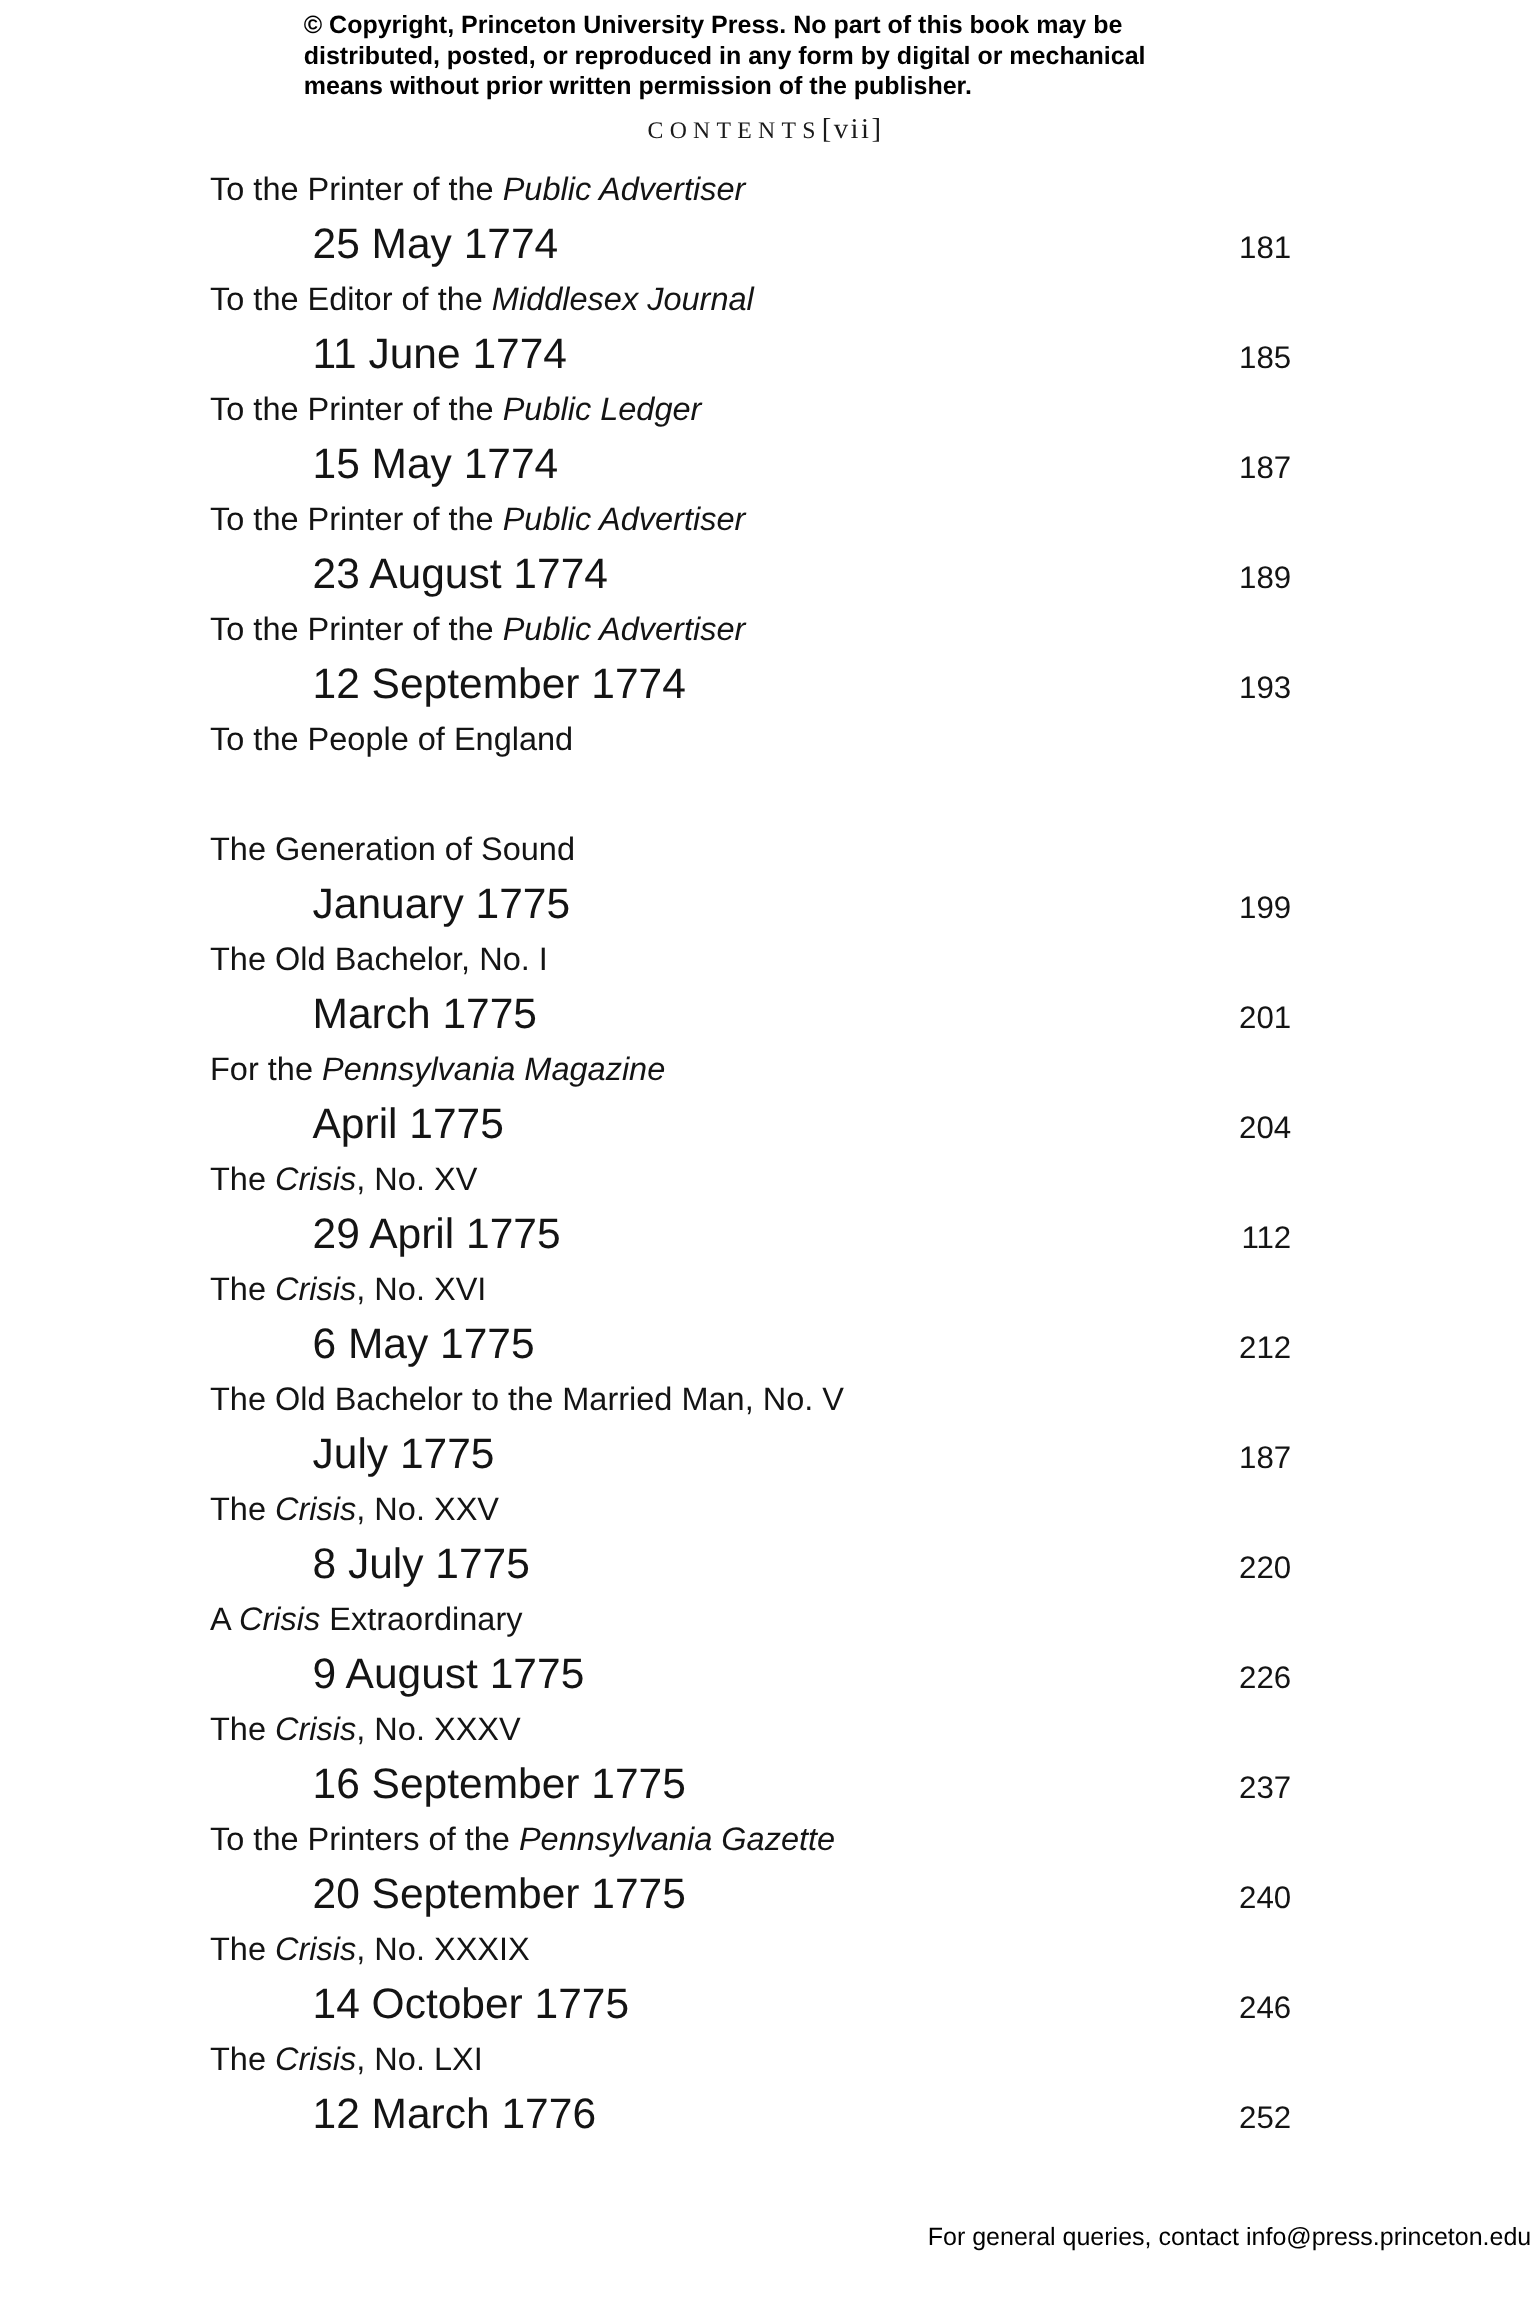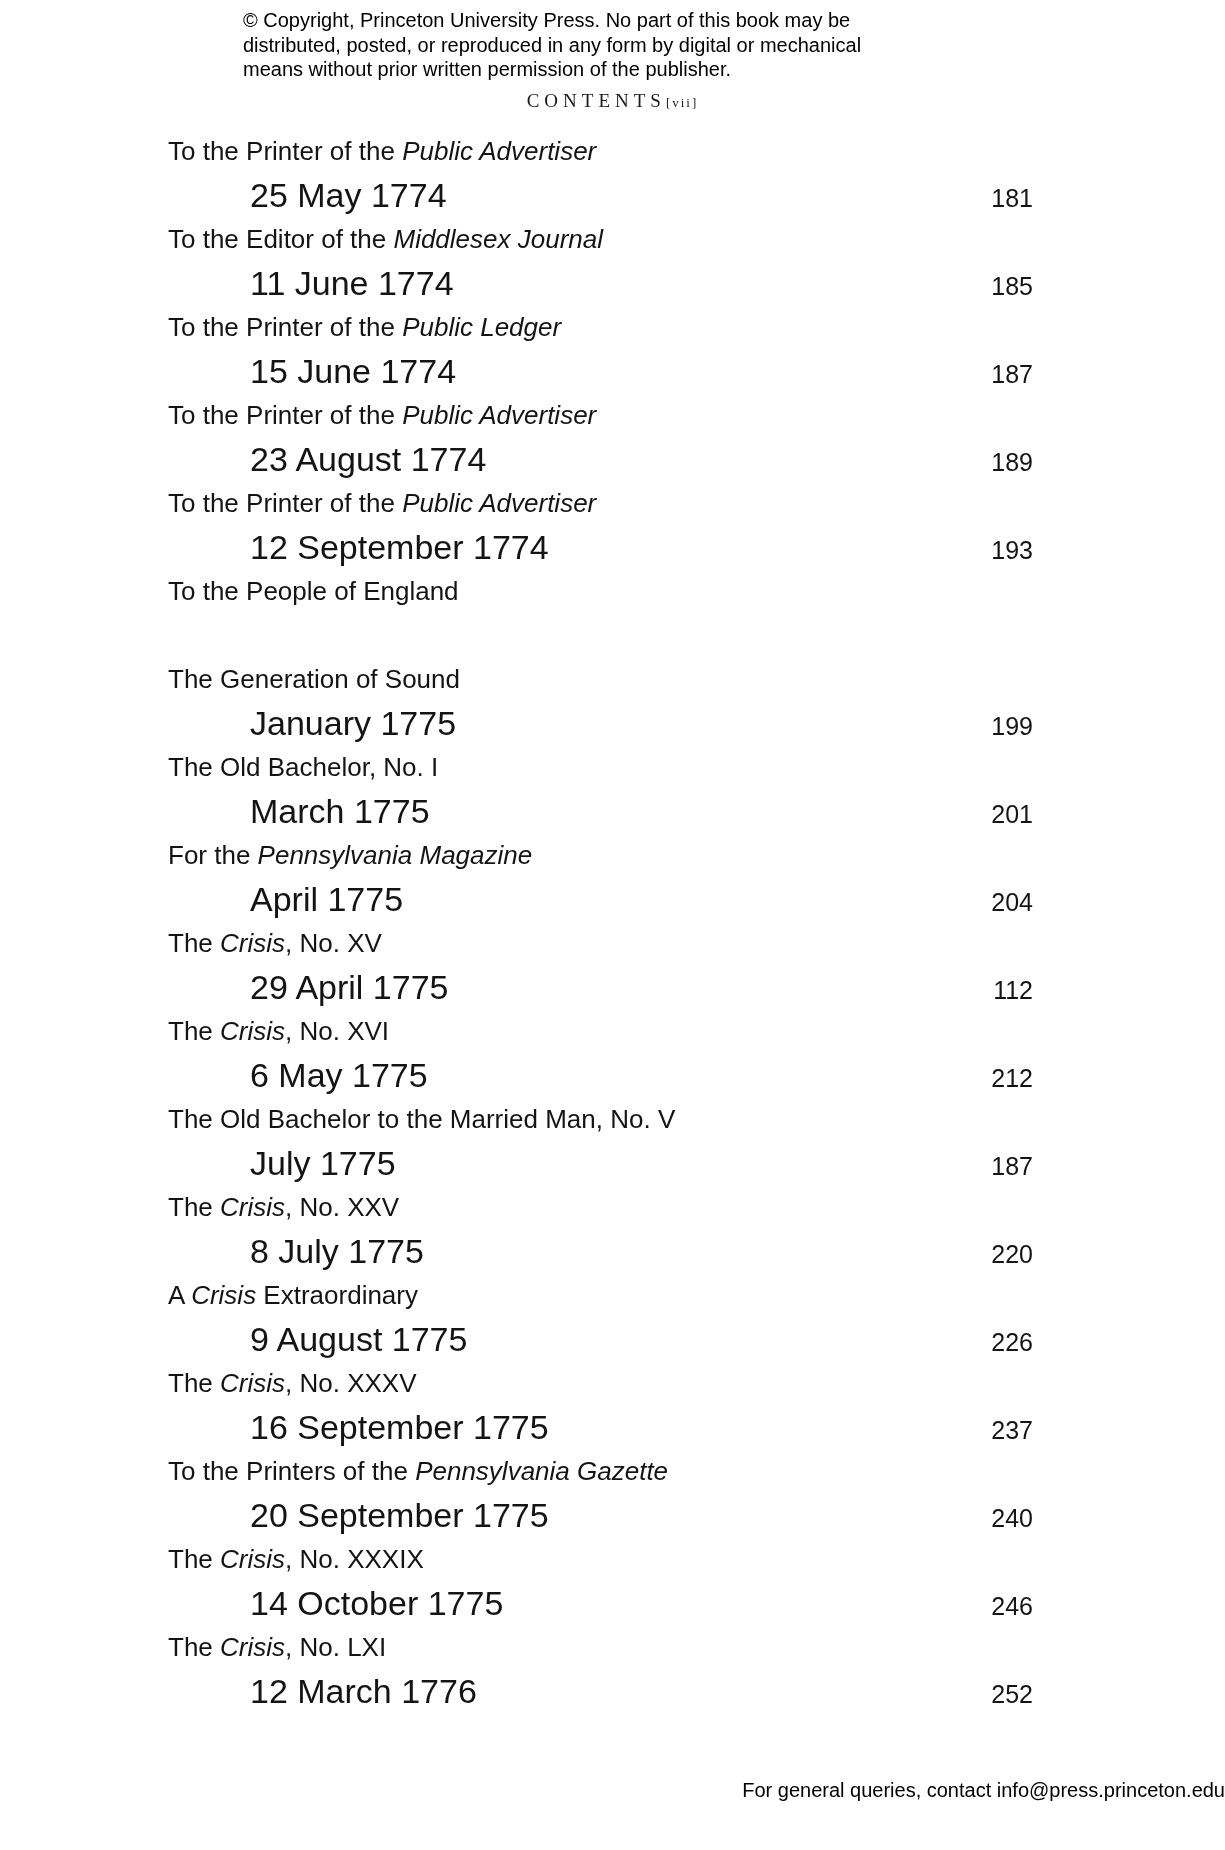--- a/index.html
+++ b/index.html
@@ -17,37 +17,38 @@
   }
   
   .copyright {
     position: absolute;
     left: 243px;
     top: 8px;
     font-family: "Liberation Sans", sans-serif;
     font-size: 20px;
     line-height: 24.5px;
     color: #000000;
+    font-weight: bold;
   }
   
   .contents-header {
     position: absolute;
     left: 0;
     top: 90px;
     width: 100%;
     text-align: center;
     font-family: "Liberation Serif", "DejaVu Serif", serif;
     color: #1a1a1a;
   }
   .contents-header .label {
     font-size: 19px;
     letter-spacing: 5px;
   }
   .contents-header .folio {
-    font-size: 13px;
+    font-size: 23px;
     letter-spacing: 2px;
   }
   
   .toc {
     position: absolute;
     left: 168px;
     top: 128px;
     width: 865px;
     font-family: Liberation Sans, sans-serif;
     color: #141414;
@@ -118,21 +119,21 @@
       <div class="entry-title"><span>To the Editor of the </span><span class="it">Middlesex Journal</span></div>
       <div class="entry-row">
         <span class="entry-date">11 June 1774</span>
         <span class="entry-page">185</span>
       </div>
     </div>
 
     <div class="entry">
       <div class="entry-title"><span>To the Printer of the </span><span class="it">Public Ledger</span></div>
       <div class="entry-row">
-        <span class="entry-date">15 June 1774</span>
+        <span class="entry-date">15 May 1774</span>
         <span class="entry-page">187</span>
       </div>
     </div>
 
     <div class="entry">
       <div class="entry-title"><span>To the Printer of the </span><span class="it">Public Advertiser</span></div>
       <div class="entry-row">
         <span class="entry-date">23 August 1774</span>
         <span class="entry-page">189</span>
       </div>

